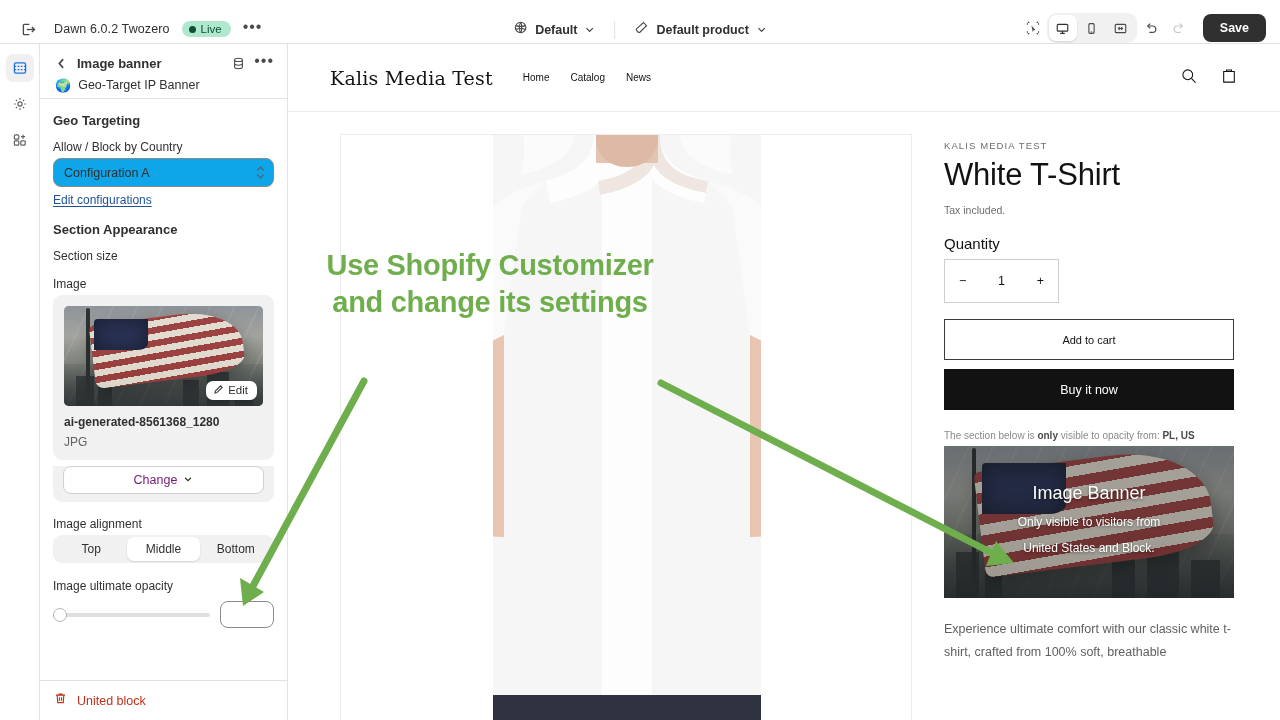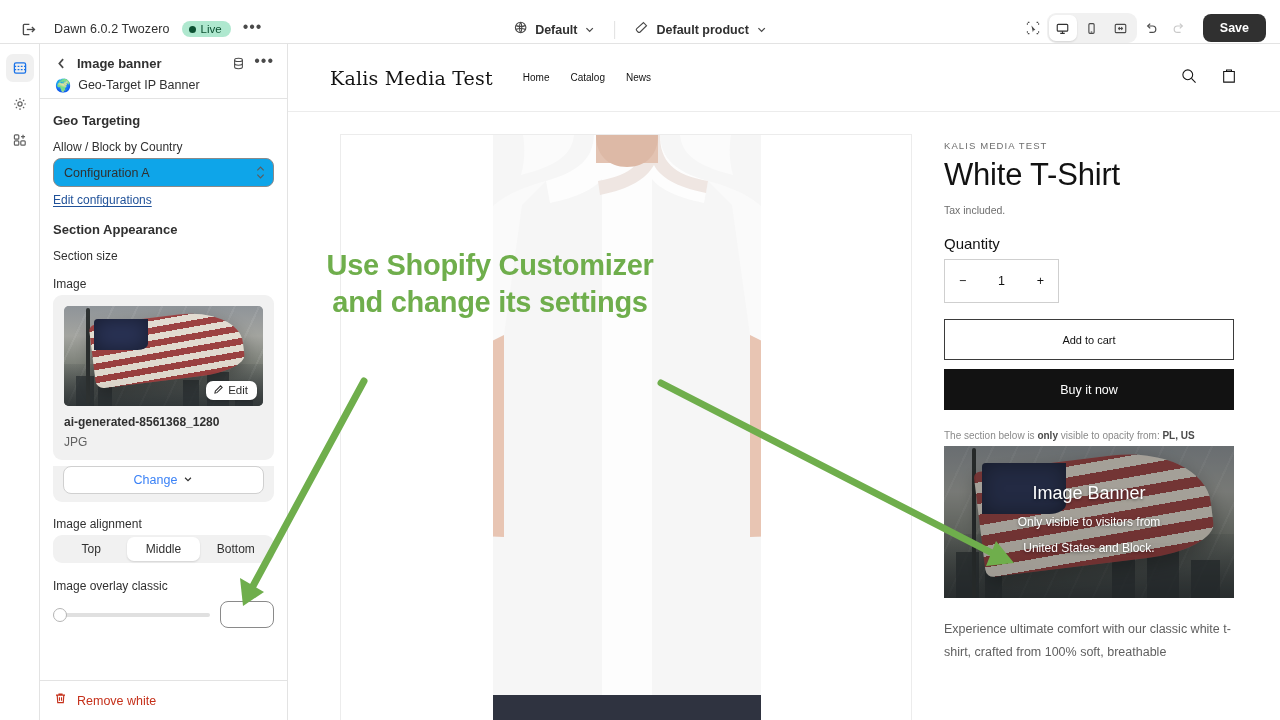--- a/index.html
+++ b/index.html
@@ -99,21 +99,21 @@
   .edit-chip {
     position: absolute; right: 6px; bottom: 6px; background: #fff; border-radius: 7px;
     font-size: 11.5px; color: #303030; font-weight: 500; padding: 3px 9px 3px 7px;
     display: flex; align-items: flex-start; gap: 4px; box-shadow: 0 1px 3px rgba(0,0,0,.2);
   }
   .img-name { font-size: 12px; font-weight: 700; color: #303030; margin-top: 9px; }
   .img-type { font-size: 12px; color: #616161; margin-top: 6px; }
   .change-btn {
     margin: 7px 10px 0 10px; height: 28px; background: #fff; border: 1px solid #d0d0d0;
     border-radius: 8px; display: flex; align-items: center; justify-content: center; gap: 6px;
-    font-size: 12.5px; color: #3b82f6; font-weight: 500;
+    font-size: 12.5px; color: #701a75; font-weight: 500;
   }
   .change-wrap { background: #f1f1f1; border-radius: 0 0 9px 9px; margin-top: -1px; padding-bottom: 8px; }
 
   .seg-wrap { display: flex; background: #f1f1f1; border-radius: 9px; padding: 2px; }
   .seg { flex: 1; text-align: center; font-size: 12px; color: #303030; padding: 5px 0; border-radius: 7px; }
   .seg.active { background: #fff; box-shadow: 0 1px 2px rgba(0,0,0,.13); font-weight: 500; }
 
   .sb-footer {
     border-top: 1px solid #e3e3e3; padding: 10px 13px; display: flex; align-items: center; gap: 9px;
   }
@@ -397,36 +397,36 @@
       </div>
     </div>
 
     <div class="field-label" style="margin-top:15px">Image alignment</div>
     <div class="seg-wrap">
       <div class="seg">Top</div>
       <div class="seg active">Middle</div>
       <div class="seg">Bottom</div>
     </div>
 
-    <div class="field-label" style="margin-top:16px">Image overlay classic</div>
+    <div class="field-label" style="margin-top:16px">Image ultimate opacity</div>
     <div style="display:flex;align-items:center;gap:10px;margin-top:8px">
       <div style="flex:1;height:4px;background:#e0e0e0;border-radius:2px;position:relative">
         <span style="position:absolute;left:0;top:-5px;width:14px;height:14px;border-radius:50%;background:#fff;border:1px solid #b5b5b5"></span>
       </div>
       <div style="width:54px;height:27px;border:1px solid #8a8a8a;border-radius:8px"></div>
     </div>
   </div>
 
   <div class="sb-footer">
     <span>
       <svg width="15" height="15" viewBox="0 0 20 20" fill="none" stroke="#c5301a" stroke-width="1.5">
         <path d="M4 5.5h12M8 5.5V4h4v1.5M5.6 5.5l.7 10h7.4l.7-10M8.6 8.3v4.6M11.4 8.3v4.6"></path>
       </svg>
     </span>
-    <span class="remove-text">Remove white</span>
+    <span class="remove-text">United block</span>
   </div>
 </div>
 
 <div class="preview">
 
   <div class="store-head">
     <span class="logo">Kalis Media Test</span>
     <nav class="nav">
       <a>Home</a>
       <a>Catalog</a>

